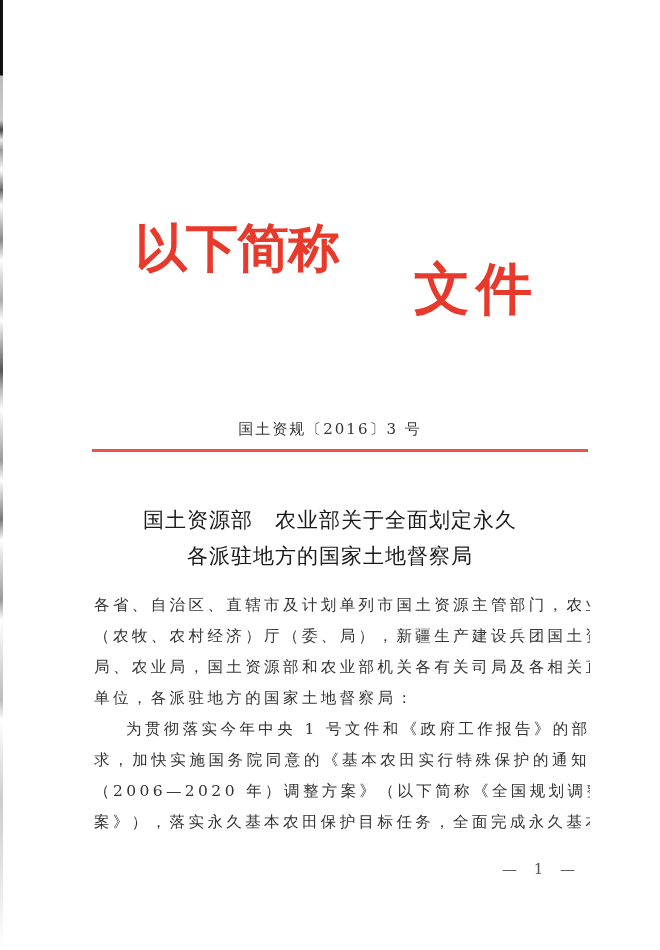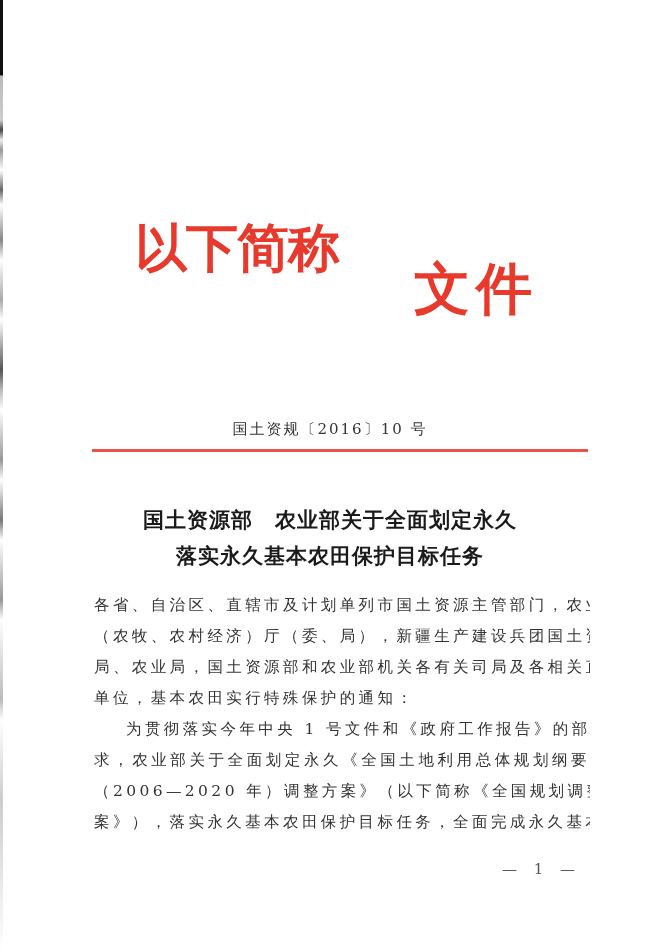--- a/index.html
+++ b/index.html
@@ -97,21 +97,21 @@
       width: 496px;
       height: 3px;
       background: #e8544a;
     }
     .title {
       position: absolute;
       left: 0;
       width: 660px;
       text-align: center;
       font-family: "DejaVu Serif", "Liberation Serif", serif;
-      font-weight: bold;
+      font-weight: normal;
       font-size: 21px;
       color: #1a1a1a;
       letter-spacing: 1px;
     }
     .title.t1 { top: 506px; }
     .title.t2 { top: 542px; }
     .body-text {
       position: absolute;
       left: 94px;
       width: 496px;
@@ -151,34 +151,34 @@
 </head>
 <body>
 
 <div class="scan-edge"></div>
 
 <div class="header-block">
   <div class="header-line l1">以下简称</div>
   <div class="header-suffix">文件</div>
 </div>
 
-<div class="doc-number">国土资规〔2016〕10 号</div>
+<div class="doc-number">国土资规〔2016〕3 号</div>
 
 <div class="red-rule"></div>
 
 <div class="title t1">国土资源部　农业部关于全面划定永久</div>
-<div class="title t2">落实永久基本农田保护目标任务</div>
+<div class="title t2">各派驻地方的国家土地督察局</div>
 
 <div class="body-text addressee">
   <span class="body-line">各省、自治区、直辖市及计划单列市国土资源主管部门，农业</span>
   <span class="body-line">（农牧、农村经济）厅（委、局），新疆生产建设兵团国土资源</span>
   <span class="body-line">局、农业局，国土资源部和农业部机关各有关司局及各相关直属</span>
-  <span class="body-line last">单位，基本农田实行特殊保护的通知：</span>
+  <span class="body-line last">单位，各派驻地方的国家土地督察局：</span>
 </div>
 
 <div class="body-text paragraph">
   <span class="body-line indent">为贯彻落实今年中央 1 号文件和《政府工作报告》的部署要</span>
-  <span class="body-line">求，农业部关于全面划定永久《全国土地利用总体规划纲要</span>
+  <span class="body-line">求，加快实施国务院同意的《基本农田实行特殊保护的通知</span>
   <span class="body-line">（2006—2020 年）调整方案》（以下简称《全国规划调整方</span>
   <span class="body-line">案》），落实永久基本农田保护目标任务，全面完成永久基本农</span>
 </div>
 
 <div class="page-number">— 1 —</div>
 
 </body></html>

